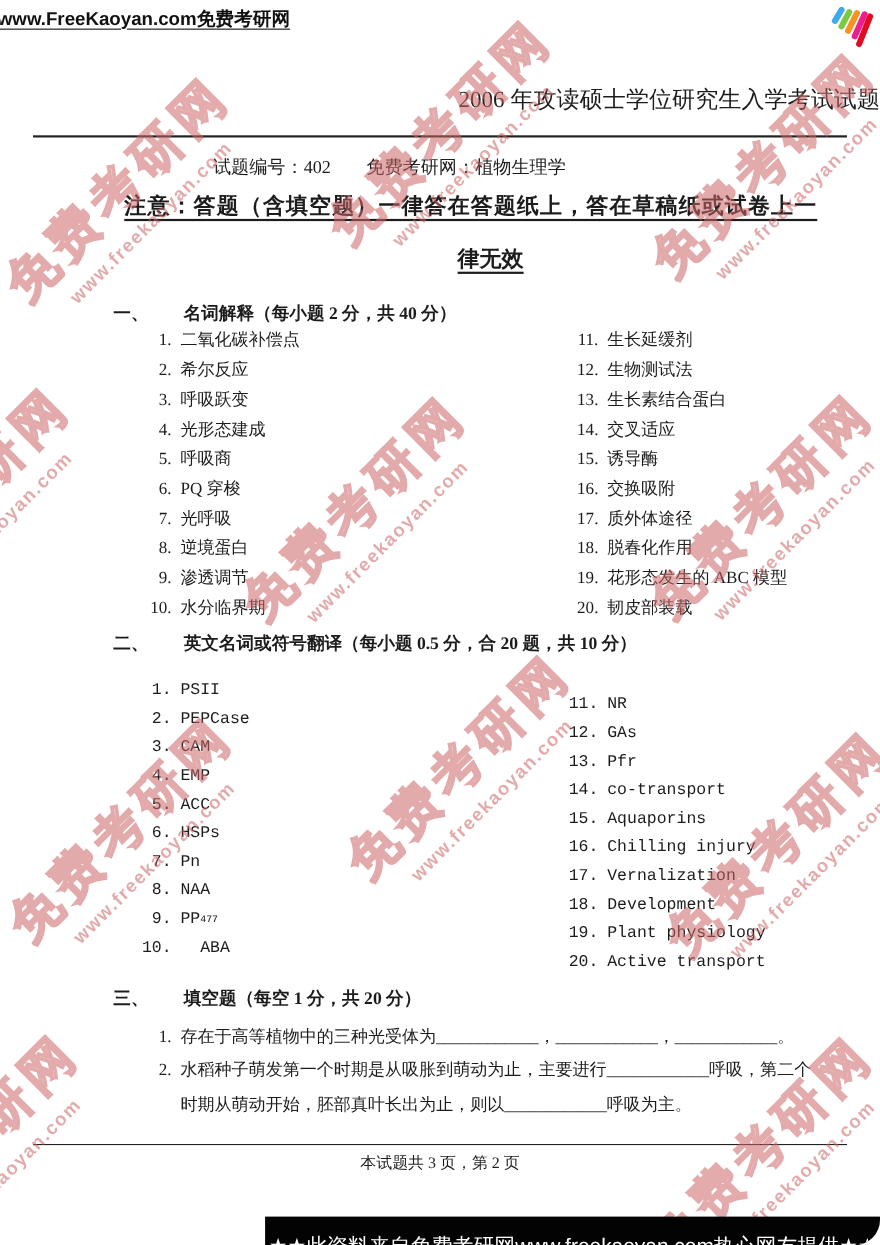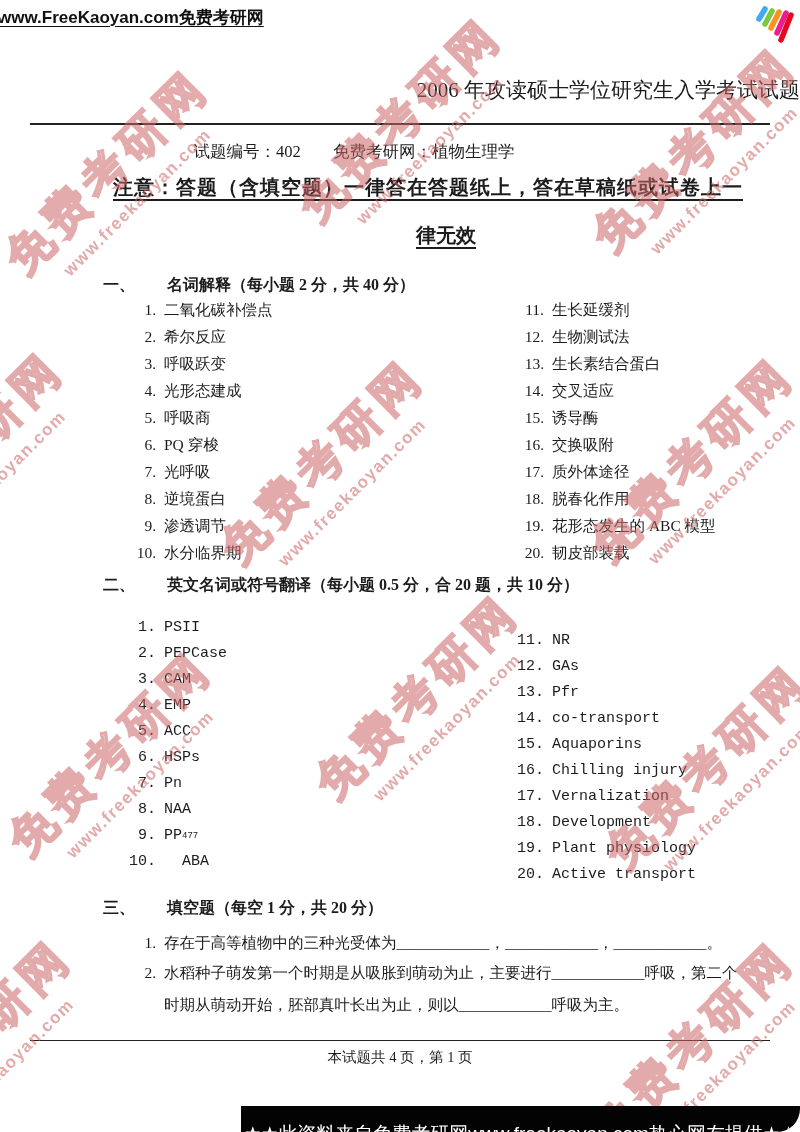--- a/index.html
+++ b/index.html
@@ -324,21 +324,21 @@
   </div>
   <div class="q" style="top:961px">
     <span class="num">2.</span>
       <span>水稻种子萌发第一个时期是从吸胀到萌动为止，主要进行____________呼吸，第二个</span>
   </div>
   <div class="q q-cont" style="top:993px">
     <span>时期从萌动开始，胚部真叶长出为止，则以____________呼吸为主。</span>
   </div>
 
   <div class="rule rule-bottom"></div>
-  <div class="page-info">本试题共 4 页，第 1 页</div>
+  <div class="page-info">本试题共 3 页，第 2 页</div>
 
   <div class="bottom-bar">★★此资料来自免费考研网www.freekaoyan.com热心网友提供★★</div>
 
   <div id="wm-layer">
       <div class="wm" style="left: 115px; top: 180px;">
         <div class="wm-big">免费考研网</div>
         <div class="wm-small">www.freekaoyan.com</div>
       </div>
       <div class="wm" style="left: 408px; top: 128px;">
         <div class="wm-big">免费考研网</div>

